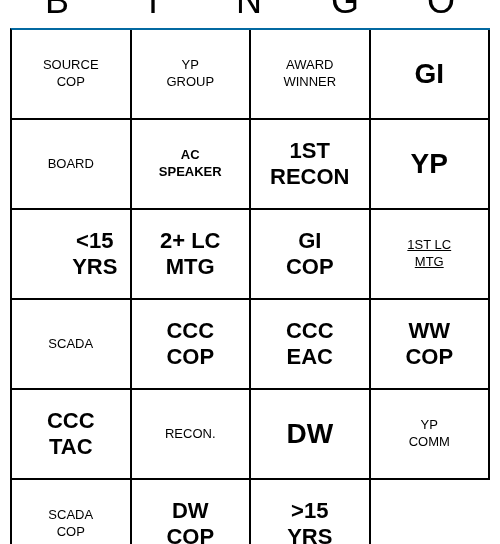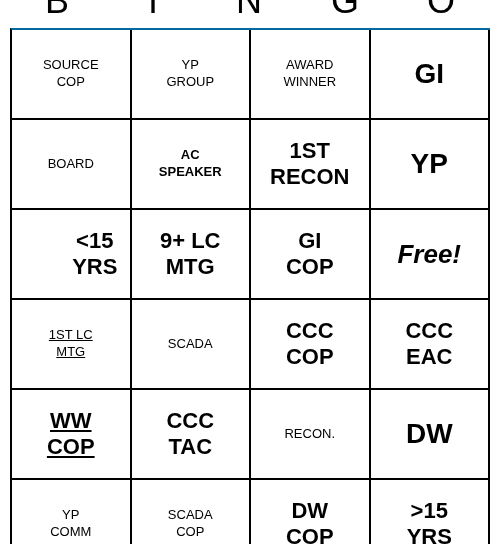--- a/index.html
+++ b/index.html
@@ -117,47 +117,44 @@
 RECON</span>
       </div>
       <div class="bingo-cell">
         <span class="cell-text-large" style="white-space: pre-line;">YP</span>
       </div>
       <div class="bingo-cell">
         <span class="cell-text-medium" style="white-space: pre-line; margin-left: 48px;">&lt;15
 YRS</span>
       </div>
       <div class="bingo-cell">
-        <span class="cell-text-medium" style="white-space: pre-line;">9+ LC
+        <span class="cell-text-medium" style="white-space: pre-line;">2+ LC
 MTG</span>
       </div>
       <div class="bingo-cell">
         <span class="cell-text-medium" style="white-space: pre-line;">GI
 COP</span>
-      </div>
-      <div class="bingo-cell">
-        <span class="cell-text-free" style="white-space: pre-line;">Free!</span>
       </div>
       <div class="bingo-cell">
         <span class="cell-text" style="white-space: pre-line; text-decoration: underline;">1ST LC
 MTG</span>
       </div>
       <div class="bingo-cell">
         <span class="cell-text" style="white-space: pre-line;">SCADA</span>
       </div>
       <div class="bingo-cell">
         <span class="cell-text-medium" style="white-space: pre-line;">CCC
 COP</span>
       </div>
       <div class="bingo-cell">
         <span class="cell-text-medium" style="white-space: pre-line;">CCC
 EAC</span>
       </div>
       <div class="bingo-cell">
-        <span class="cell-text-medium" style="white-space: pre-line; text-decoration: underline;">WW
+        <span class="cell-text-medium" style="white-space: pre-line;">WW
 COP</span>
       </div>
       <div class="bingo-cell">
         <span class="cell-text-medium" style="white-space: pre-line;">CCC
 TAC</span>
       </div>
       <div class="bingo-cell">
         <span class="cell-text" style="white-space: pre-line; text-align: right;">RECON.</span>
       </div>
       <div class="bingo-cell">

